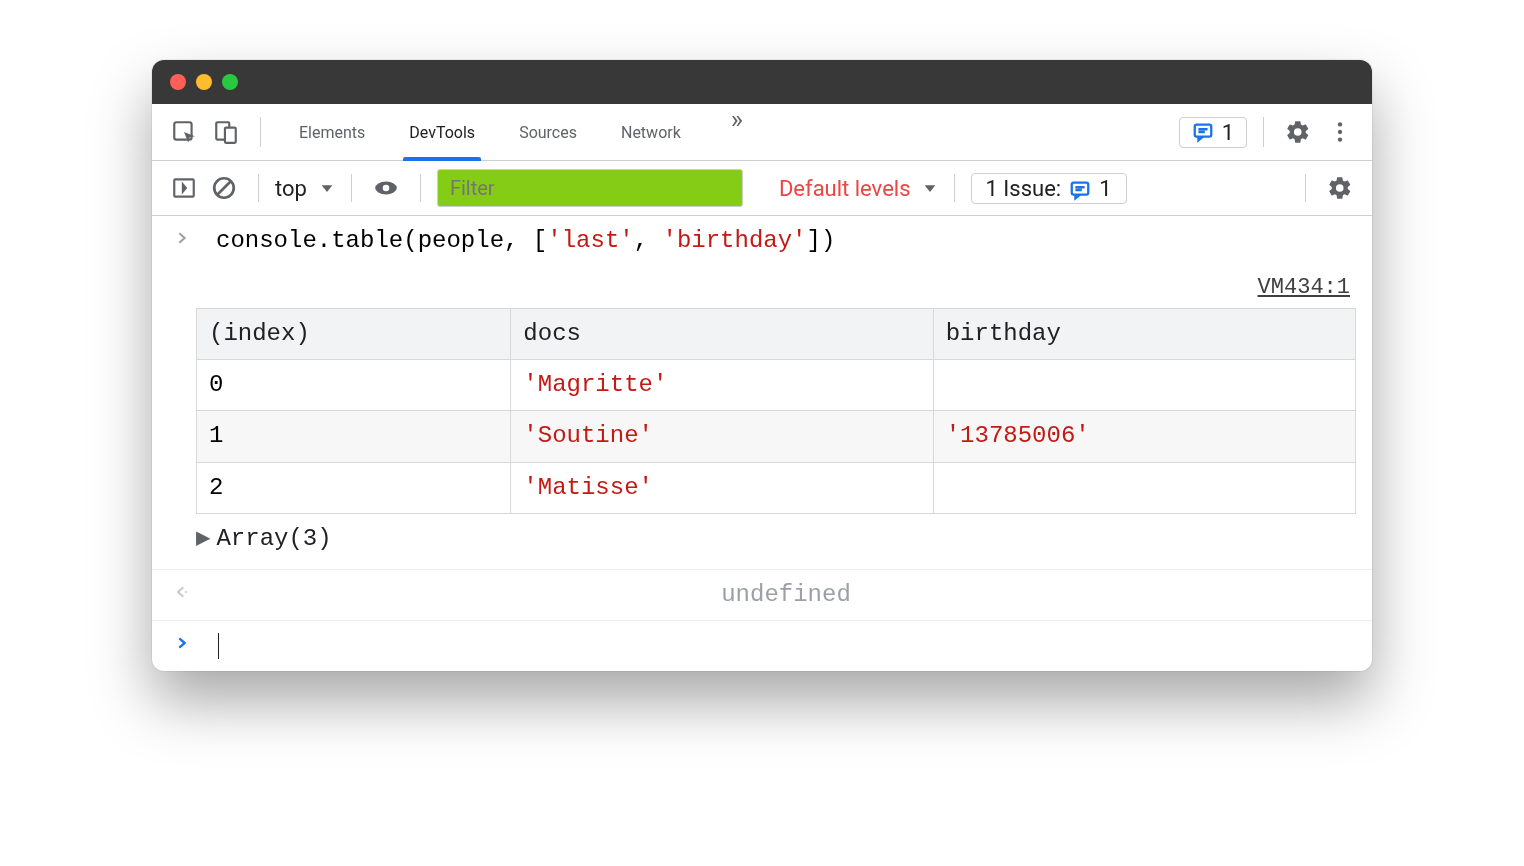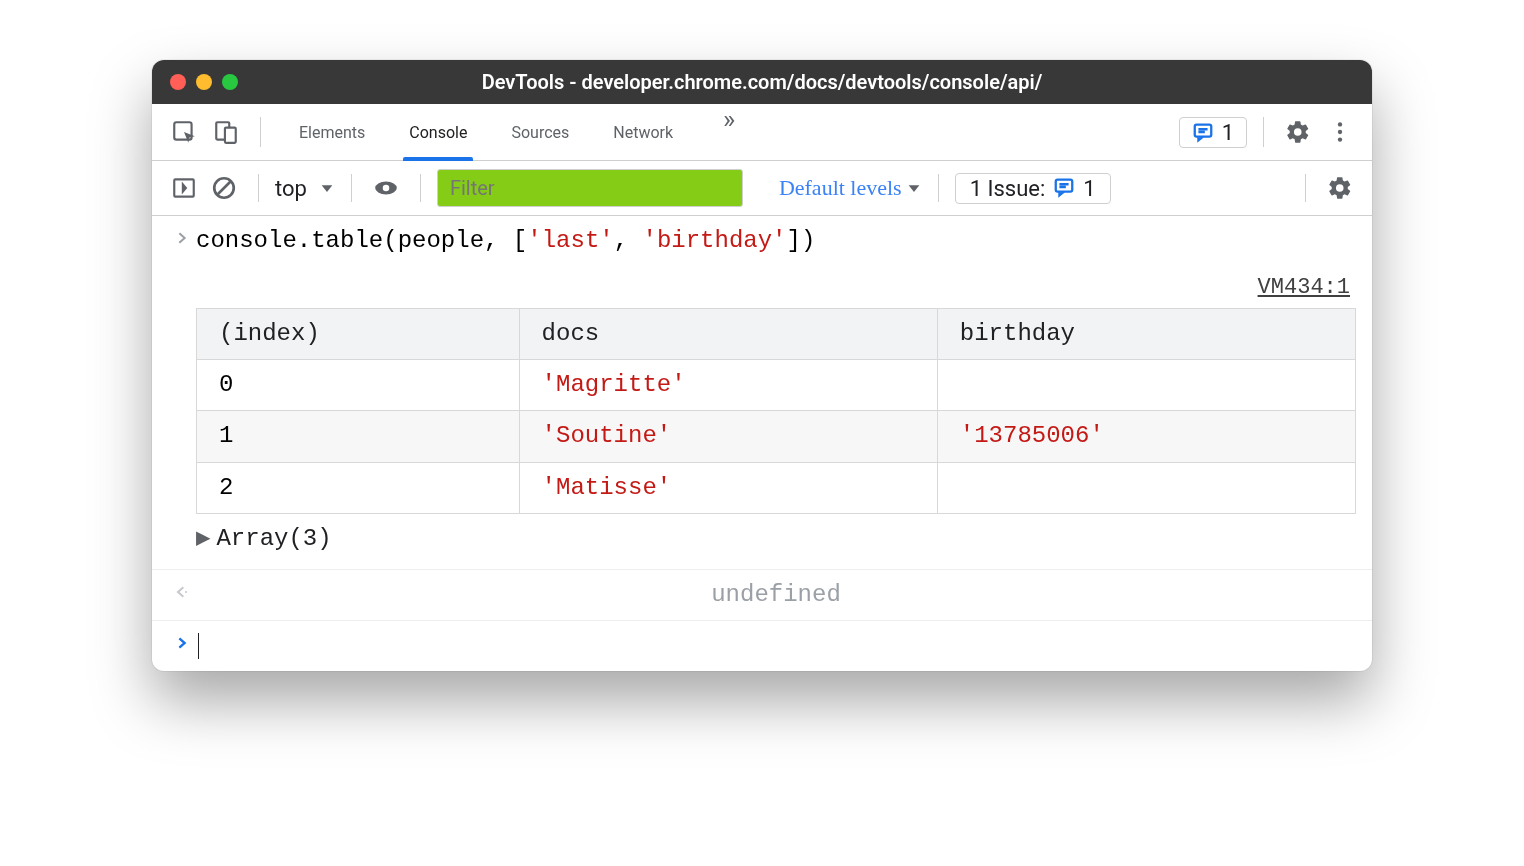--- a/index.html
+++ b/index.html
@@ -89,46 +89,46 @@
     font-size:22px;
     color:#5f6368;
   }
   .toolbar-row .vsep2{width:1px;height:28px;background:var(--panel-border);margin:0 12px;}
   .ctx-select{display:flex;align-items:center;gap:12px;color:#202124;cursor:pointer;}
   .filter-input{
     border:1px solid var(--panel-border);border-radius:3px;height:36px;
     padding:0 12px;font-size:20px;color:#5f6368;width:280px;background:#84cc16;
     font-family:var(--sans);
   }
-  .levels{display:flex;align-items:center;gap:4px;color:#3b82f6;cursor:pointer;font-family:Liberation Serif, serif;}
+  .levels{display:flex;align-items:center;gap:11px;color:#ef4444;cursor:pointer;}
   .issues-pill{
-    display:flex;align-items:flex-start;gap:8px;
+    display:flex;align-items:flex-end;gap:8px;
     border:1px solid var(--panel-border);border-radius:4px;
     padding:2px 14px;font-size:22px;color:#202124;cursor:pointer;
   }
   .issues-pill svg{width:22px;height:22px;}
   .toolbar-spacer{flex:1;}
 
   
   .console-body{font-family:var(--mono);font-size:24px;line-height:1.6;}
-  .row{display:flex;align-items:flex-start;padding:6px 16px;}
+  .row{display:flex;align-items:flex-start;padding:6px 16px;gap:20px;}
   .gutter{width:28px;flex:none;display:flex;justify-content:center;color:#b0b0b0;}
   .gutter svg{width:16px;height:16px;margin-top:8px;}
   .row-content{flex:1;min-width:0;}
   .code-line .tok-str{color:var(--red-str);}
   .output-block{padding:4px 16px 10px 44px;border-bottom:1px solid #eee;}
   .vm-link{
     text-align:right;font-family:var(--mono);font-size:22px;
     color:#404040;text-decoration:underline;padding-right:6px;margin-bottom:2px;cursor:pointer;
   }
   table.console-table{
     width:100%;border-collapse:collapse;font-family:var(--mono);font-size:24px;
   }
   table.console-table th,table.console-table td{
-    border:1px solid #d8d8d8;padding:6px 22px;text-align:left;font-weight:400;
+    border:1px solid #d8d8d8;padding:6px 12px;text-align:left;font-weight:400;
   }
   table.console-table th{background:#f1f3f4;color:#202124;}
   table.console-table tr:nth-child(even) td{background:#f7f7f7;}
   .cell-str{color:var(--red-str);}
   .array-line{
     display:flex;align-items:center;gap:6px;margin-top:6px;color:#202124;
     font-family:var(--mono);cursor:pointer;
   }
   .array-line .tri{color:#5f6368;}
   .undef-row{border-bottom:1px solid #eee;color:#9aa0a6;text-align:center;}
@@ -143,21 +143,20 @@
 <body>
 
 <div class="frame">
 
   <div class="titlebar">
     <div class="traffic">
       <div class="dot red"></div>
       <div class="dot yellow"></div>
       <div class="dot green"></div>
     </div>
-    <div class="titlebar-title">DevTools - developer.chrome.com/docs/devtools/console/api/</div>
   </div>
 
   <div class="tabs-row">
     <div class="icon-btn">
       <svg viewBox="0 0 24 24" fill="none" stroke="currentColor" stroke-width="2">
         <rect x="3" y="3" width="16" height="16" rx="2"></rect>
         <path d="M12 12 L22 16 L17 17 L16 22 Z" fill="currentColor" stroke="none"></path>
       </svg>
     </div>
     <div class="icon-btn">
@@ -165,21 +164,21 @@
         <rect x="3" y="3" width="12" height="16" rx="1"></rect>
         <rect x="11" y="8" width="10" height="14" rx="1" fill="#fff"></rect>
       </svg>
     </div>
     <div class="vsep"></div>
     <div class="tabs">
       <div class="tab">
           <span>Elements</span>
         </div>
       <div class="tab active">
-          <span>Console</span>
+          <span>DevTools</span>
         </div>
       <div class="tab">
           <span>Sources</span>
         </div>
       <div class="tab">
           <span>Network</span>
         </div>
       <div class="tabs-more">»</div>
     </div>
     <div class="tabs-spacer"></div>

